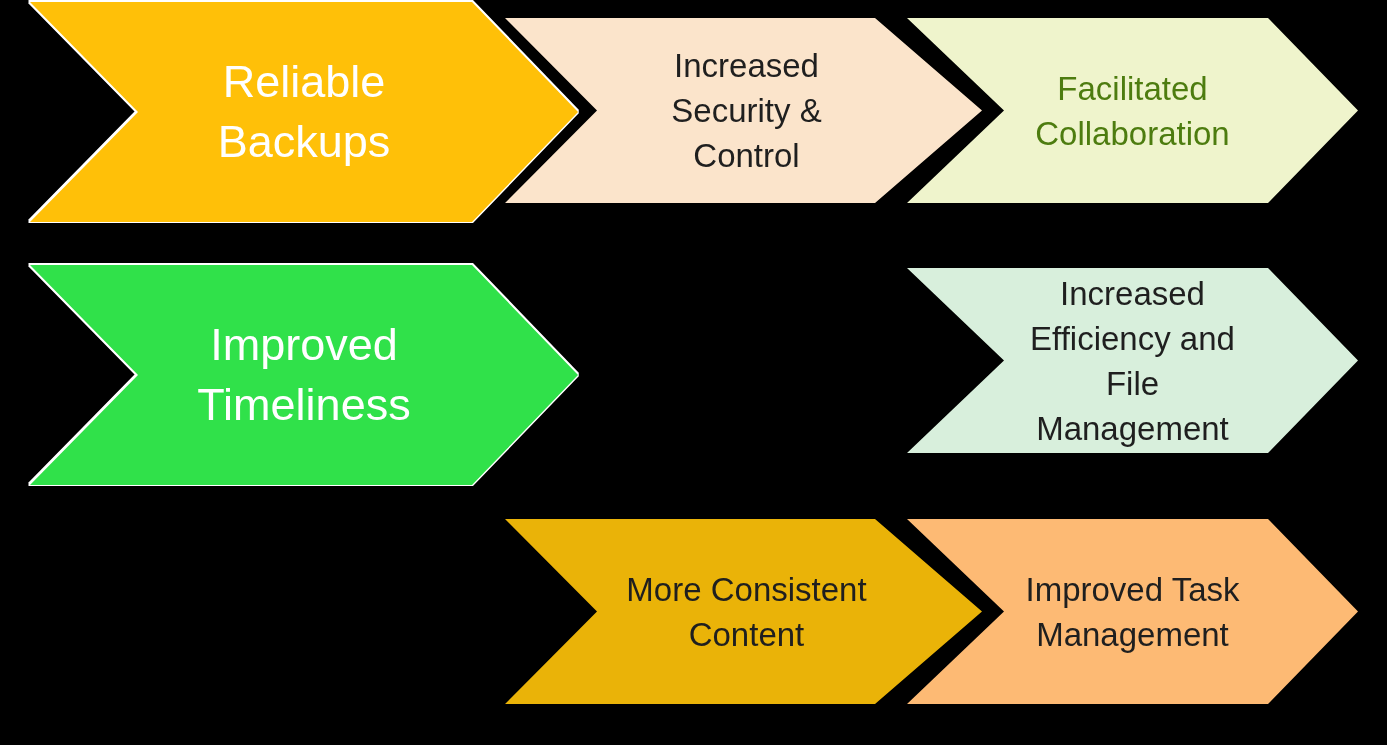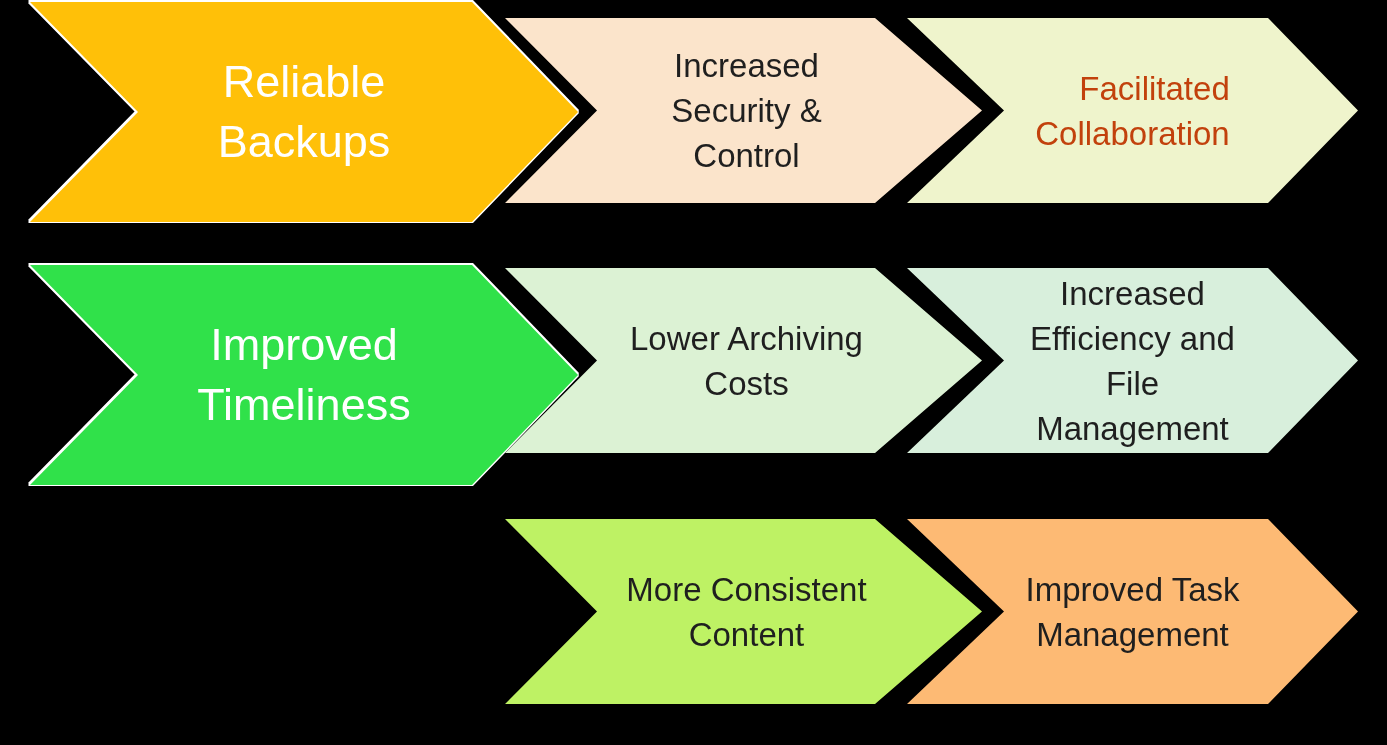--- a/index.html
+++ b/index.html
@@ -62,51 +62,45 @@
   <div class="chev-wrap c2 r1">
     <div class="chev shape-mid" style="background-color: rgb(251, 228, 203);">
       <div class="label small" style="color: rgb(31, 31, 31);">Increased
 Security &amp;
 Control</div>
     </div>
   </div>
 
   <div class="chev-wrap c3 r1">
     <div class="chev shape-right" style="background-color: rgb(239, 244, 204);">
-      <div class="label small" style="color: #c2410c; text-align: right;">Facilitated
+      <div class="label small" style="color: #4d7c0f;">Facilitated
 Collaboration</div>
     </div>
   </div>
 
   <div class="chev-wrap c1 r2 outlined">
     <div class="chev shape-main" style="background-color: rgb(48, 225, 74);">
       <div class="label big" style="color: rgb(255, 255, 255);">Improved
 Timeliness</div>
     </div>
   </div>
 
-  <div class="chev-wrap c2 r2">
-    <div class="chev shape-mid" style="background-color: rgb(220, 242, 212);">
-      <div class="label small" style="color: rgb(31, 31, 31);">Lower Archiving
-Costs</div>
-    </div>
-  </div>
 
   <div class="chev-wrap c3 r2">
     <div class="chev shape-right" style="background-color: rgb(216, 239, 220);">
       <div class="label small" style="color: rgb(31, 31, 31);">Increased
 Efficiency and
 File
 Management</div>
     </div>
   </div>
 
 
   <div class="chev-wrap c2 r3">
-    <div class="chev shape-mid" style="background-color: #bef264;">
+    <div class="chev shape-mid" style="background-color: #eab308;">
       <div class="label small" style="color: rgb(31, 31, 31);">More Consistent
 Content</div>
     </div>
   </div>
 
   <div class="chev-wrap c3 r3">
     <div class="chev shape-right" style="background-color: #fdba74;">
       <div class="label small" style="color: rgb(31, 31, 31);">Improved Task
 Management</div>
     </div>

